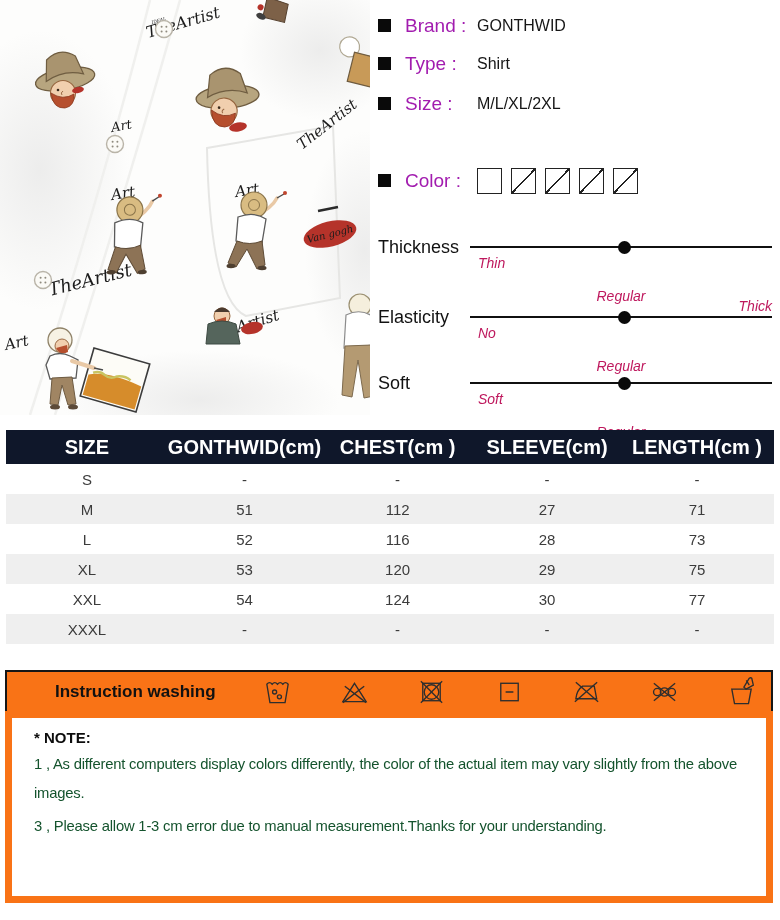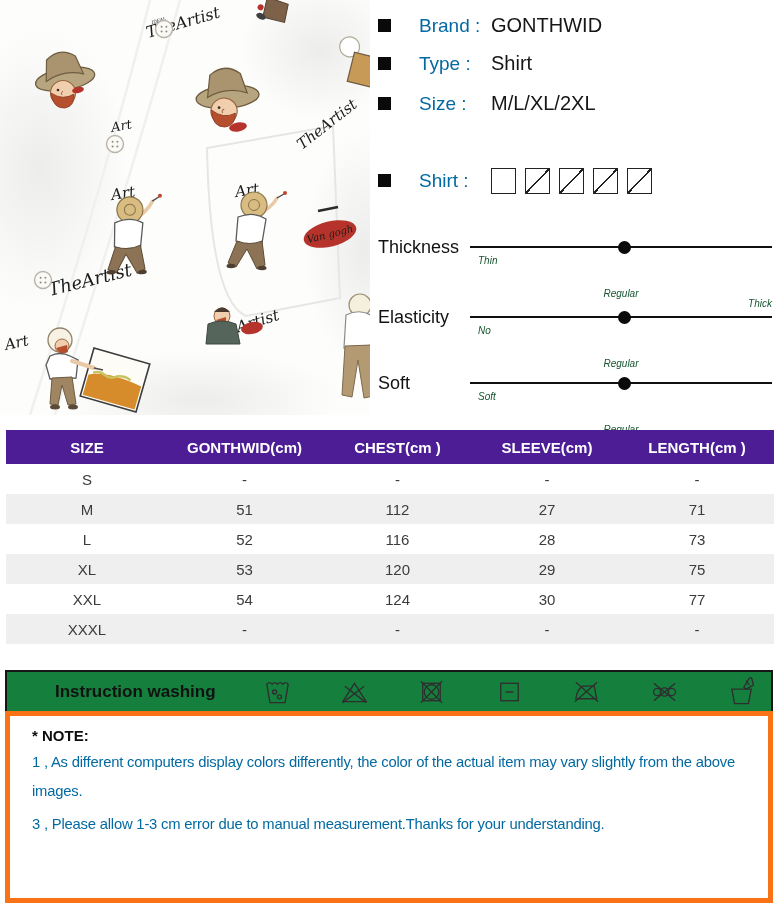--- a/index.html
+++ b/index.html
@@ -7,59 +7,59 @@
   .page { position:relative; width:780px; height:920px; background:#fff;
           font-family:"Liberation Sans", sans-serif; overflow:hidden; }
 
   
   .photo { position:absolute; left:0; top:0; }
   .script { font-family:"DejaVu Serif", serif; font-style:italic; fill:#1c1c1c; }
 
   
   .spec-row { position:absolute; left:378px; height:27px; display:flex; align-items:center; }
   .bullet { width:13px; height:13px; background:#0a0a0a; margin-right:14px; flex:0 0 13px; }
-  .spec-label { font-size:19px; color:#0369a1; width:72px;margin-left:14px; }
-  .spec-value { font-size:20px; color:#161616; }
+  .spec-label { font-size:19px; color:#a21caf; width:72px; }
+  .spec-value { font-size:16px; color:#161616; }
   .swatches { display:flex; gap:9px; }
   .swatch { width:25px; height:26px; border:1.5px solid #222; background:#fff; }
   .swatch.crossed { background-image:linear-gradient(to bottom right,
       transparent calc(50% - 0.8px), #222 calc(50% - 0.8px),
       #222 calc(50% + 0.8px), transparent calc(50% + 0.8px)); }
 
   .attr { position:absolute; left:0; width:780px; height:42px;padding-left:20px; }
   .attr-name { position:absolute; left:378px; top:0; font-size:18px; color:#121212; }
   .track { position:absolute; left:470px; top:9px; width:302px; height:2px; background:#101010; }
   .dot { position:absolute; left:calc(51.3% - 6.5px); top:-5.5px; width:13px; height:13px;
          border-radius:50%; background:#0a0a0a; }
-  .tick { position:absolute; top:18px; font-size:10px; font-style:italic; color:#14532d; }
+  .tick { position:absolute; top:18px; font-size:14px; font-style:italic; color:#be185d; }
   .tick.left { left:478px; }
   .tick.mid { left:470px; width:302px; text-align:center;margin-top:33px; }
   .tick.right { left:470px; width:302px; text-align:right;margin-top:43px; }
 
   
   .size-table { position:absolute; left:6px; top:430px; width:768px; border-collapse:collapse; }
-  .size-table th { background:#4c1d95; color:#fff; font-size:15px; font-weight:bold;
+  .size-table th { background:#0f172a; color:#fff; font-size:20px; font-weight:bold;
                    height:34px; text-align:center; }
   .size-table td { height:30px; text-align:center; font-size:15px; color:#3c3c3c; }
   .size-table tr.alt td { background:#efefef; }
 
   
   .wash-bar { position:absolute; left:5px; top:670px; width:768px; height:43px;
-              border:2px solid #161616; background:#15803d; }
+              border:2px solid #161616; background:#f97316; }
   .wash-title { position:absolute; left:48px; top:50%; transform:translateY(-50%);
                 font-size:17px; font-weight:600; color:#111; }
   .wash-icon { position:absolute; top:50%; transform:translateY(-50%); width:31px; height:31px; }
   .wash-icon path, .wash-icon rect, .wash-icon circle, .wash-icon line, .wash-icon polyline
     { fill:none; stroke:#2e2e2e; stroke-width:1.4; }
 
   
   .notes { position:absolute; left:5px; top:711px; width:768px; height:192px;
-           border:5px solid #f97316; background:#fff; padding:9px 20px 0 22px; }
+           border:7px solid #f97316; background:#fff; padding:9px 20px 0 22px; }
   .note-title { font-weight:bold; font-size:15px; color:#0d0d0d; margin:2px 0 3px; }
-  .note { font-size:14.8px; letter-spacing:-0.2px; line-height:29px; color:#0369a1; margin-top:4px; }
+  .note { font-size:14.8px; letter-spacing:-0.2px; line-height:29px; color:#14532d; margin-top:4px; }
 </style>
 </head>
 <body>
 
 <div class="page">
 
   <svg class="photo" width="370" height="415" viewBox="0 0 370 415">
     <defs>
       <radialGradient id="g1">
         <stop offset="0" stop-color="#dcdcdc" stop-opacity="0.5"></stop>
@@ -187,21 +187,21 @@
       <span class="spec-label">Type :</span>
       <span class="spec-value">Shirt</span>
     </div>
     <div class="spec-row" style="top:90px">
       <span class="bullet"></span>
       <span class="spec-label">Size :</span>
       <span class="spec-value">M/L/XL/2XL</span>
     </div>
     <div class="spec-row" style="top:167px">
       <span class="bullet"></span>
-      <span class="spec-label">Shirt :</span>
+      <span class="spec-label">Color :</span>
       <span class="swatches">
         <span class="swatch"></span>
         <span class="swatch crossed"></span>
         <span class="swatch crossed"></span>
         <span class="swatch crossed"></span>
         <span class="swatch crossed"></span>
       </span>
     </div>
 
     <div class="attr" style="top:237px">

